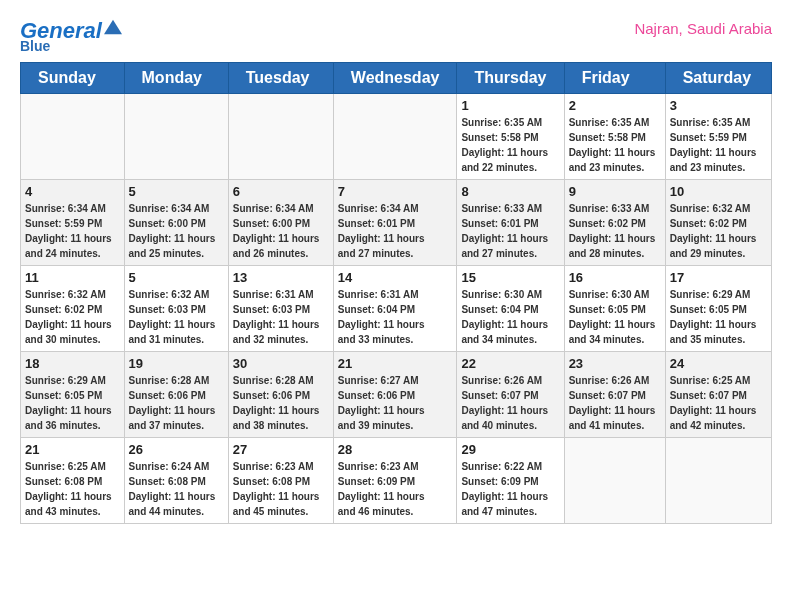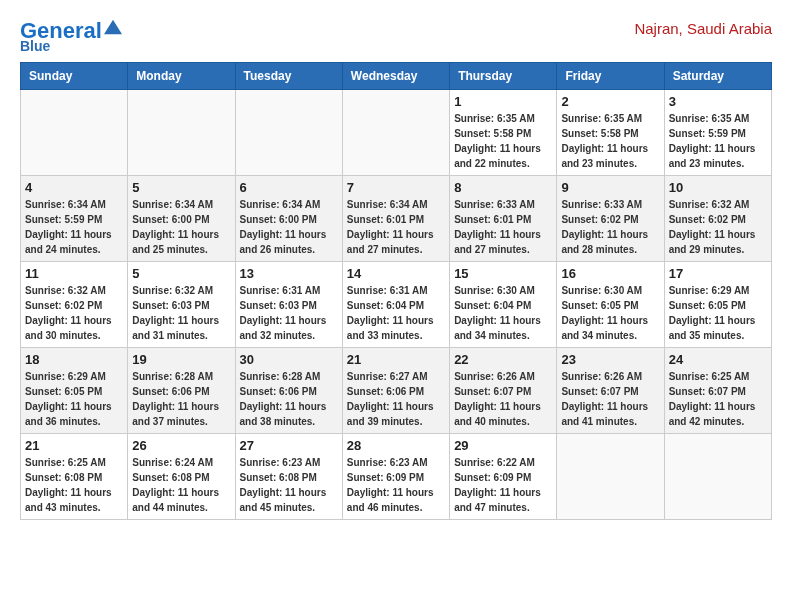--- a/index.html
+++ b/index.html
@@ -21,50 +21,51 @@
       align-items: center;
     }
     .logo-text {
       font-size: 22px;
       font-weight: bold;
       color: #333;
       line-height: 1;
     }
     .logo-text span {
       color: #1a6fc4;
+      font-style: italic;
     }
     .logo-icon {
       width: 18px;
       height: 18px;
       margin-left: 2px;
       margin-top: -8px;
     }
     .title-area {
       text-align: right;
     }
     .month-title {
       font-size: 36px;
       color: #333;
       font-weight: normal;
     }
     .subtitle {
       font-size: 15px;
-      color: #b91c1c;
+      color: #ec4899;
     }
     table {
       width: 100%;
       border-collapse: collapse;
       font-size: 11px;
     }
     thead tr th {
       background-color: #2a6db5;
       color: white;
-      padding: 6px 8px;
+      padding: 6px 17px;
       text-align: left;
-      font-size: 12px;
+      font-size: 16px;
       font-weight: bold;
       border: 1px solid #1a5a9a;
     }
     tbody tr td {
       border: 1px solid #ccc;
       vertical-align: top;
       padding: 4px;
       height: 80px;
       width: calc(100% / 7);
     }

